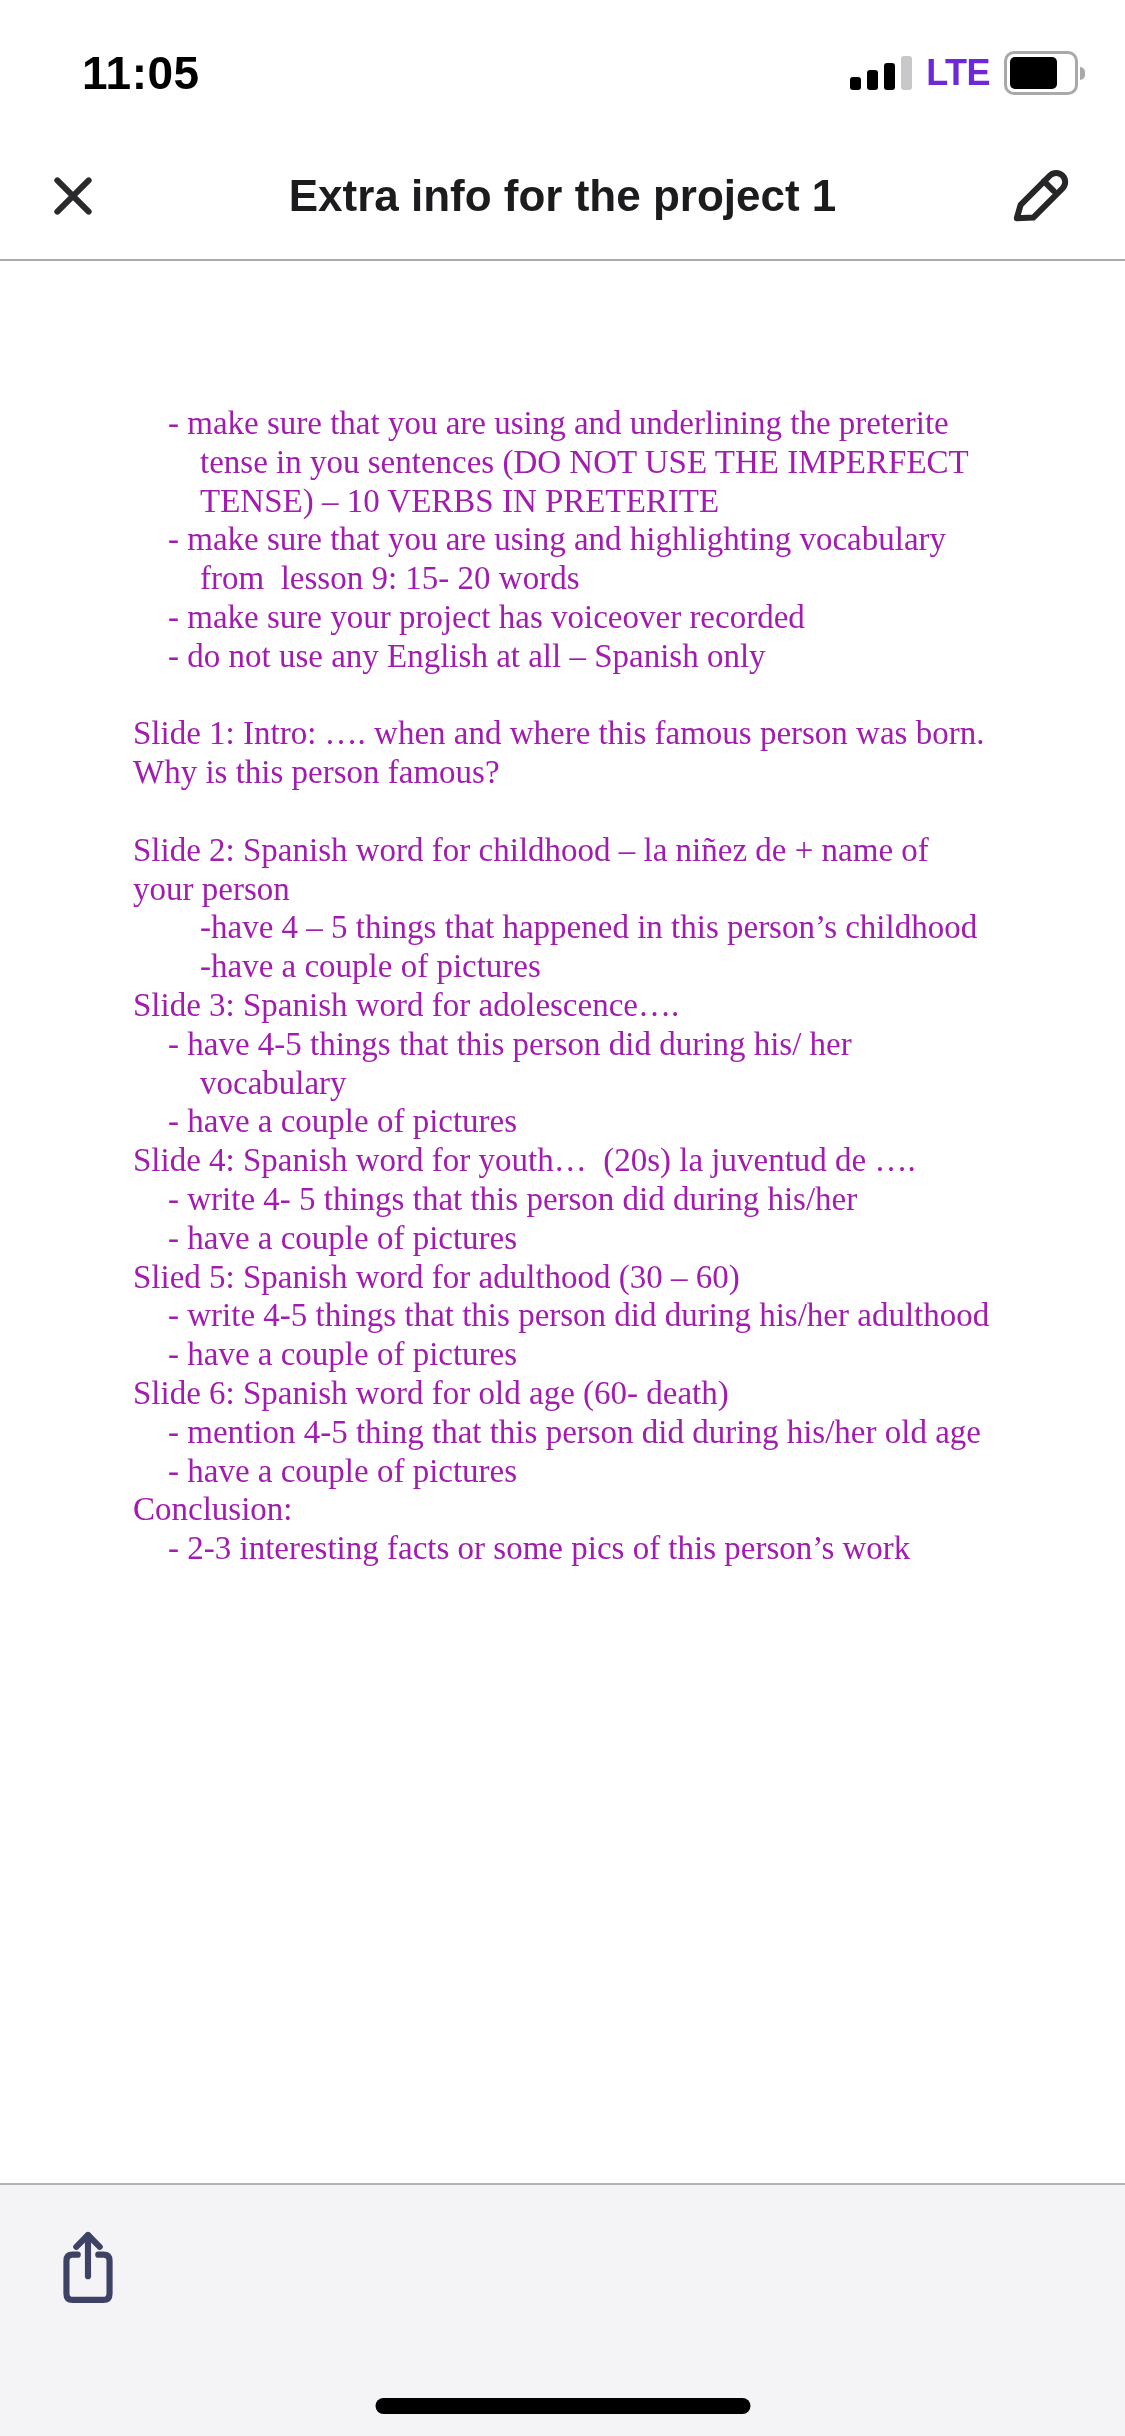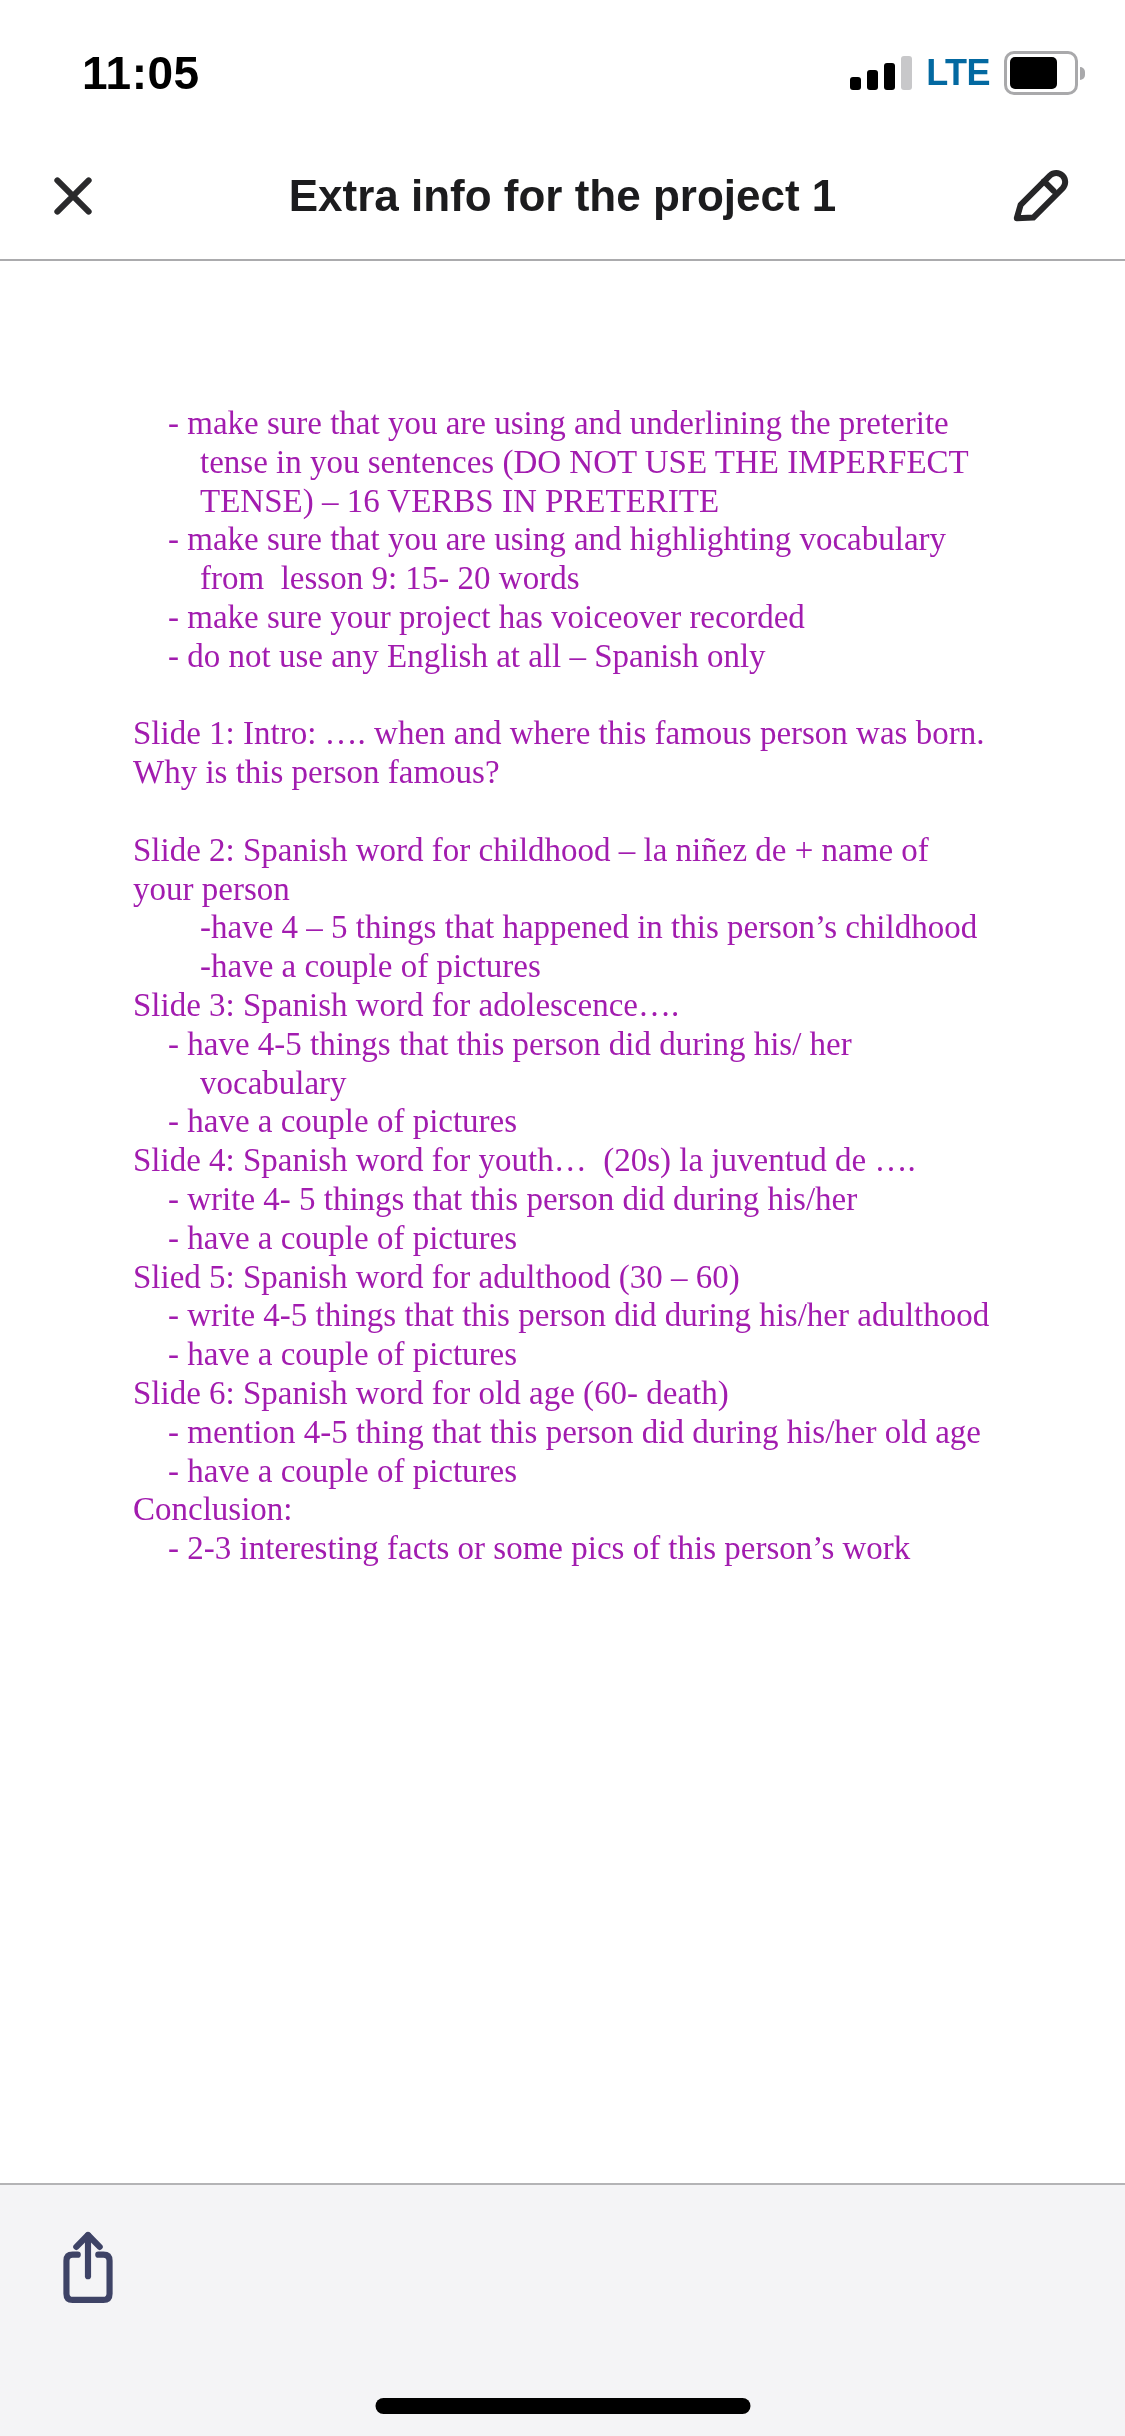--- a/index.html
+++ b/index.html
@@ -12,21 +12,21 @@
     position:absolute;top:0;left:0;width:100%;height:132px;
     display:flex;align-items:center;justify-content:space-between;
     padding:14px 40px 0 82px;box-sizing:border-box;
   }
   .status-time{font-size:46px;font-weight:700;letter-spacing:.5px;color:#000;}
   .status-right{display:flex;align-items:center;gap:14px;}
   .signal{display:flex;align-items:flex-end;gap:6px;height:34px;}
   .signal .bar{width:11px;border-radius:3px;background:#000;}
   .signal .b1{height:13px;} .signal .b2{height:20px;} .signal .b3{height:27px;}
   .signal .b4{height:34px;background:#c8c8ca;}
-  .lte{font-size:36px;font-weight:700;color:#0369a1;letter-spacing:-.5px;}
+  .lte{font-size:36px;font-weight:700;color:#6d28d9;letter-spacing:-.5px;}
   .battery{display:flex;align-items:center;}
   .battery-body{
     width:62px;height:32px;border:3px solid #a9a9ab;border-radius:10px;
     padding:3px;box-sizing:content-box;display:flex;align-items:center;
   }
   .battery-fill{width:75%;height:100%;background:#000;border-radius:5px;}
   .battery-tip{width:5px;height:13px;background:#a9a9ab;border-radius:0 5px 5px 0;margin-left:2px;}
   
   .nav-bar{
     position:absolute;top:132px;left:0;width:100%;height:128px;
@@ -103,21 +103,21 @@
         <path d="M13.6 7.4 L16.6 10.4"></path>
       </svg>
     </button>
   </div>
   <div class="header-divider"></div>
 
   <div class="document-view">
     <div>
         <div class="doc-line l1">- make sure that you are using and underlining the preterite</div>
         <div class="doc-line l2">tense in you sentences (DO NOT USE THE IMPERFECT</div>
-        <div class="doc-line l2">TENSE) – 16 VERBS IN PRETERITE</div>
+        <div class="doc-line l2">TENSE) – 10 VERBS IN PRETERITE</div>
         <div class="doc-line l1">- make sure that you are using and highlighting vocabulary</div>
         <div class="doc-line l2">from  lesson 9: 15- 20 words</div>
         <div class="doc-line l1">- make sure your project has voiceover recorded</div>
         <div class="doc-line l1">- do not use any English at all – Spanish only</div>
         <div class="doc-line l0">&nbsp;</div>
         <div class="doc-line l0">Slide 1: Intro: …. when and where this famous person was born.</div>
         <div class="doc-line l0">Why is this person famous?</div>
         <div class="doc-line l0">&nbsp;</div>
         <div class="doc-line l0">Slide 2: Spanish word for childhood – la niñez de + name of</div>
         <div class="doc-line l0">your person</div>

